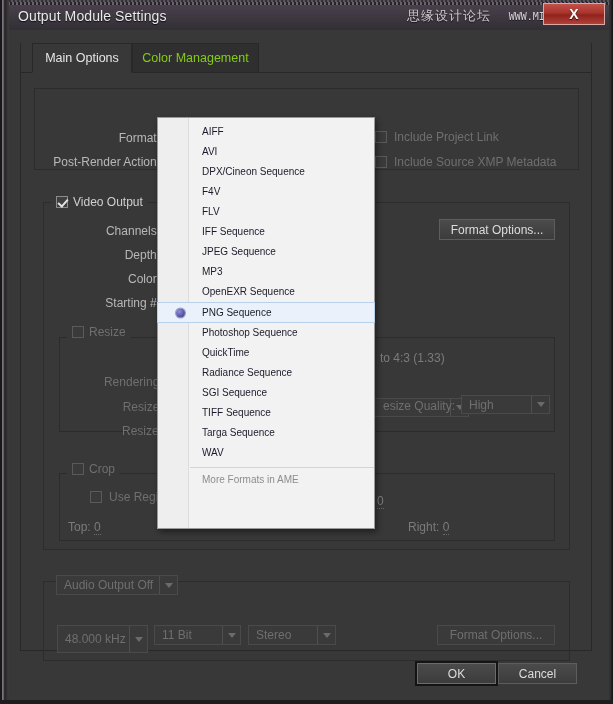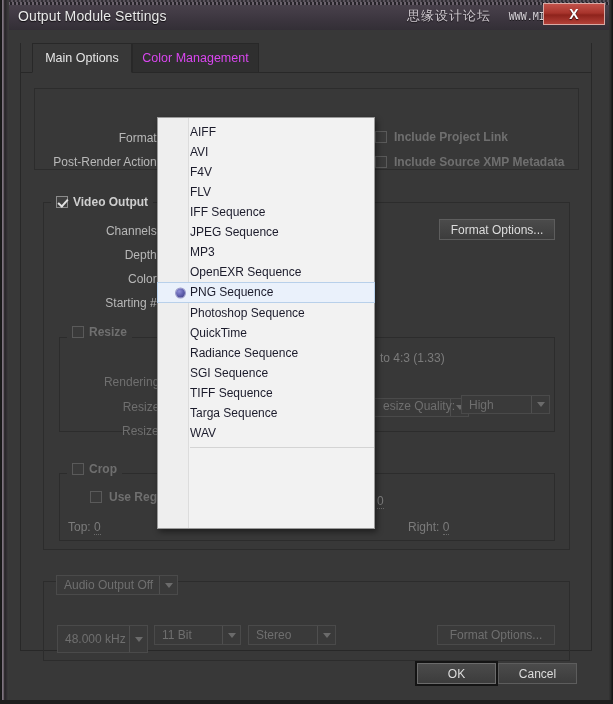--- a/index.html
+++ b/index.html
@@ -97,21 +97,21 @@
     left:12px;width:100px;
     background:#383838;
     border:1px solid #282828;border-bottom:1px solid #383838;
     color:#e6e6e6;
     z-index:3;
   }
   .tab.inactive{
     left:112px;width:127px;
     background:#2f2f2f;
     border:1px solid #282828;
-    color:#d946ef;
+    color:#84cc16;
     z-index:2;
   }
   #tab-underline{
     position:absolute;left:11px;top:42px;width:572px;height:1px;
     background:#282828;z-index:1;
   }
 
   
   .group{
     position:absolute;
@@ -147,21 +147,21 @@
     display:inline-block;position:relative;flex:none;
     cursor:pointer;
   }
   .cb.dim{border-color:#5a5a5a;background:#3a3a3a;}
   .cb.checked:after{
     content:"";position:absolute;left:3px;top:0px;
     width:4px;height:8px;
     border:solid #e3e3e3;border-width:0 2px 2px 0;
     transform:rotate(42deg);
   }
-  .cb-label{font-size:12px;color:#cfcfcf;font-weight:bold;}
+  .cb-label{font-size:12px;color:#cfcfcf;}
   .cb-label.dim{color:#6f6f6f;}
 
   
   .combo{
     position:absolute;box-sizing:border-box;
     background:#3d3d3d;
     border:1px solid #555;
     font-size:12px;color:#cfcfcf;
     display:flex;align-items:center;
     cursor:pointer;
@@ -235,22 +235,22 @@
     position:absolute;left:0;top:0;width:31px;height:100%;
     background:#eeeeee;
     border-right:1px solid #dcdcdc;
     box-sizing:border-box;
   }
   #dd-list{
     position:absolute;left:0;top:4px;width:100%;
   }
   .dd-item{
     position:relative;height:20px;line-height:20px;
-    padding-left:32px;
-    font-size:12px;color:#1b1b2b;
+    padding-left:44px;
+    font-size:10px;color:#1b1b2b;
     box-sizing:border-box;
     white-space:nowrap;
     cursor:pointer;
   }
   .dd-item.selected{
     background:#eaf1fb;
     border:1px solid #b8d0ea;
     height:21px;line-height:19px;
     margin-left:-1px;width:calc(100% + 2px);
   }
@@ -430,34 +430,36 @@
       <span>Cancel</span>
     </div>
 
   </div>
 
   <div id="dropdown">
     <div id="dd-gutter"></div>
     <div id="dd-list">
         <div class="dd-item"><span>AIFF</span></div>
         <div class="dd-item"><span>AVI</span></div>
+        <div class="dd-item"><span>DPX/Cineon Sequence</span></div>
         <div class="dd-item"><span>F4V</span></div>
         <div class="dd-item"><span>FLV</span></div>
         <div class="dd-item"><span>IFF Sequence</span></div>
         <div class="dd-item"><span>JPEG Sequence</span></div>
         <div class="dd-item"><span>MP3</span></div>
         <div class="dd-item"><span>OpenEXR Sequence</span></div>
         <div class="dd-item selected"><span class="bullet"></span><span>PNG Sequence</span></div>
         <div class="dd-item"><span>Photoshop Sequence</span></div>
         <div class="dd-item"><span>QuickTime</span></div>
         <div class="dd-item"><span>Radiance Sequence</span></div>
         <div class="dd-item"><span>SGI Sequence</span></div>
         <div class="dd-item"><span>TIFF Sequence</span></div>
         <div class="dd-item"><span>Targa Sequence</span></div>
         <div class="dd-item"><span>WAV</span></div>
         <div id="dd-sep"></div>
+        <div class="dd-item disabled"><span>More Formats in AME</span></div>
       </div>
   </div>
 
   <div class="frame-left"></div>
   <div class="frame-right"></div>
   <div class="frame-bottom"></div>
 </div>
 
 </body></html>

